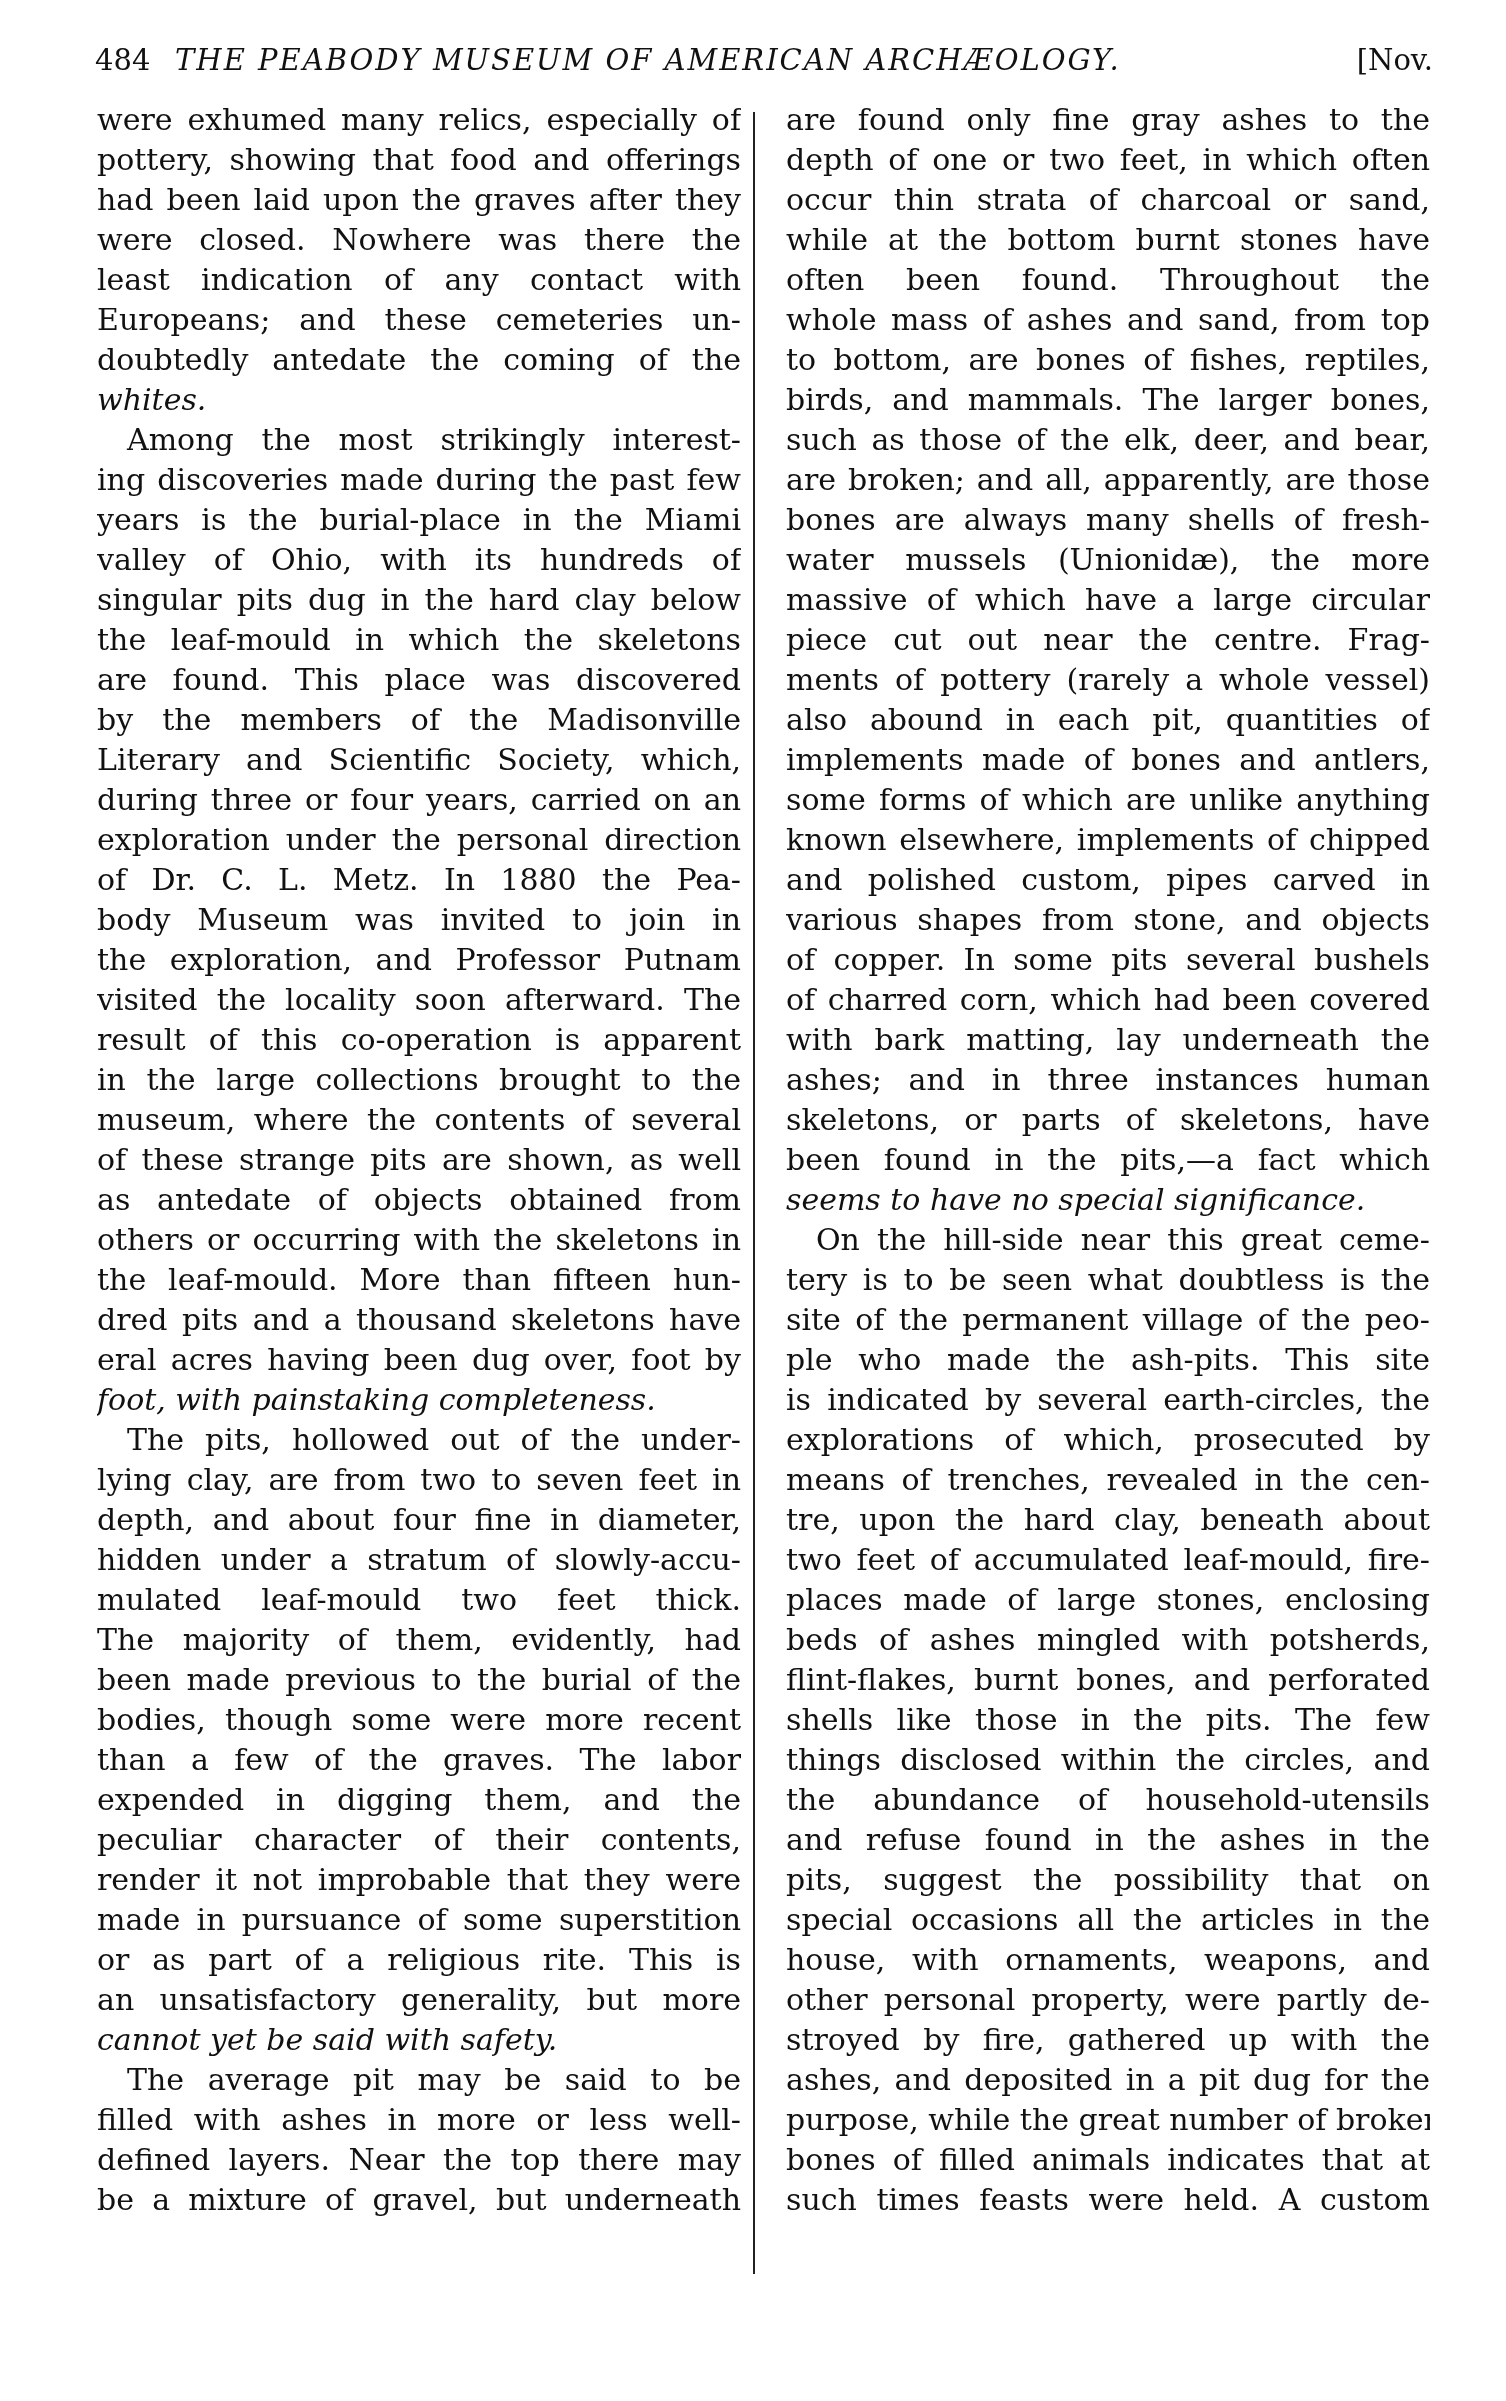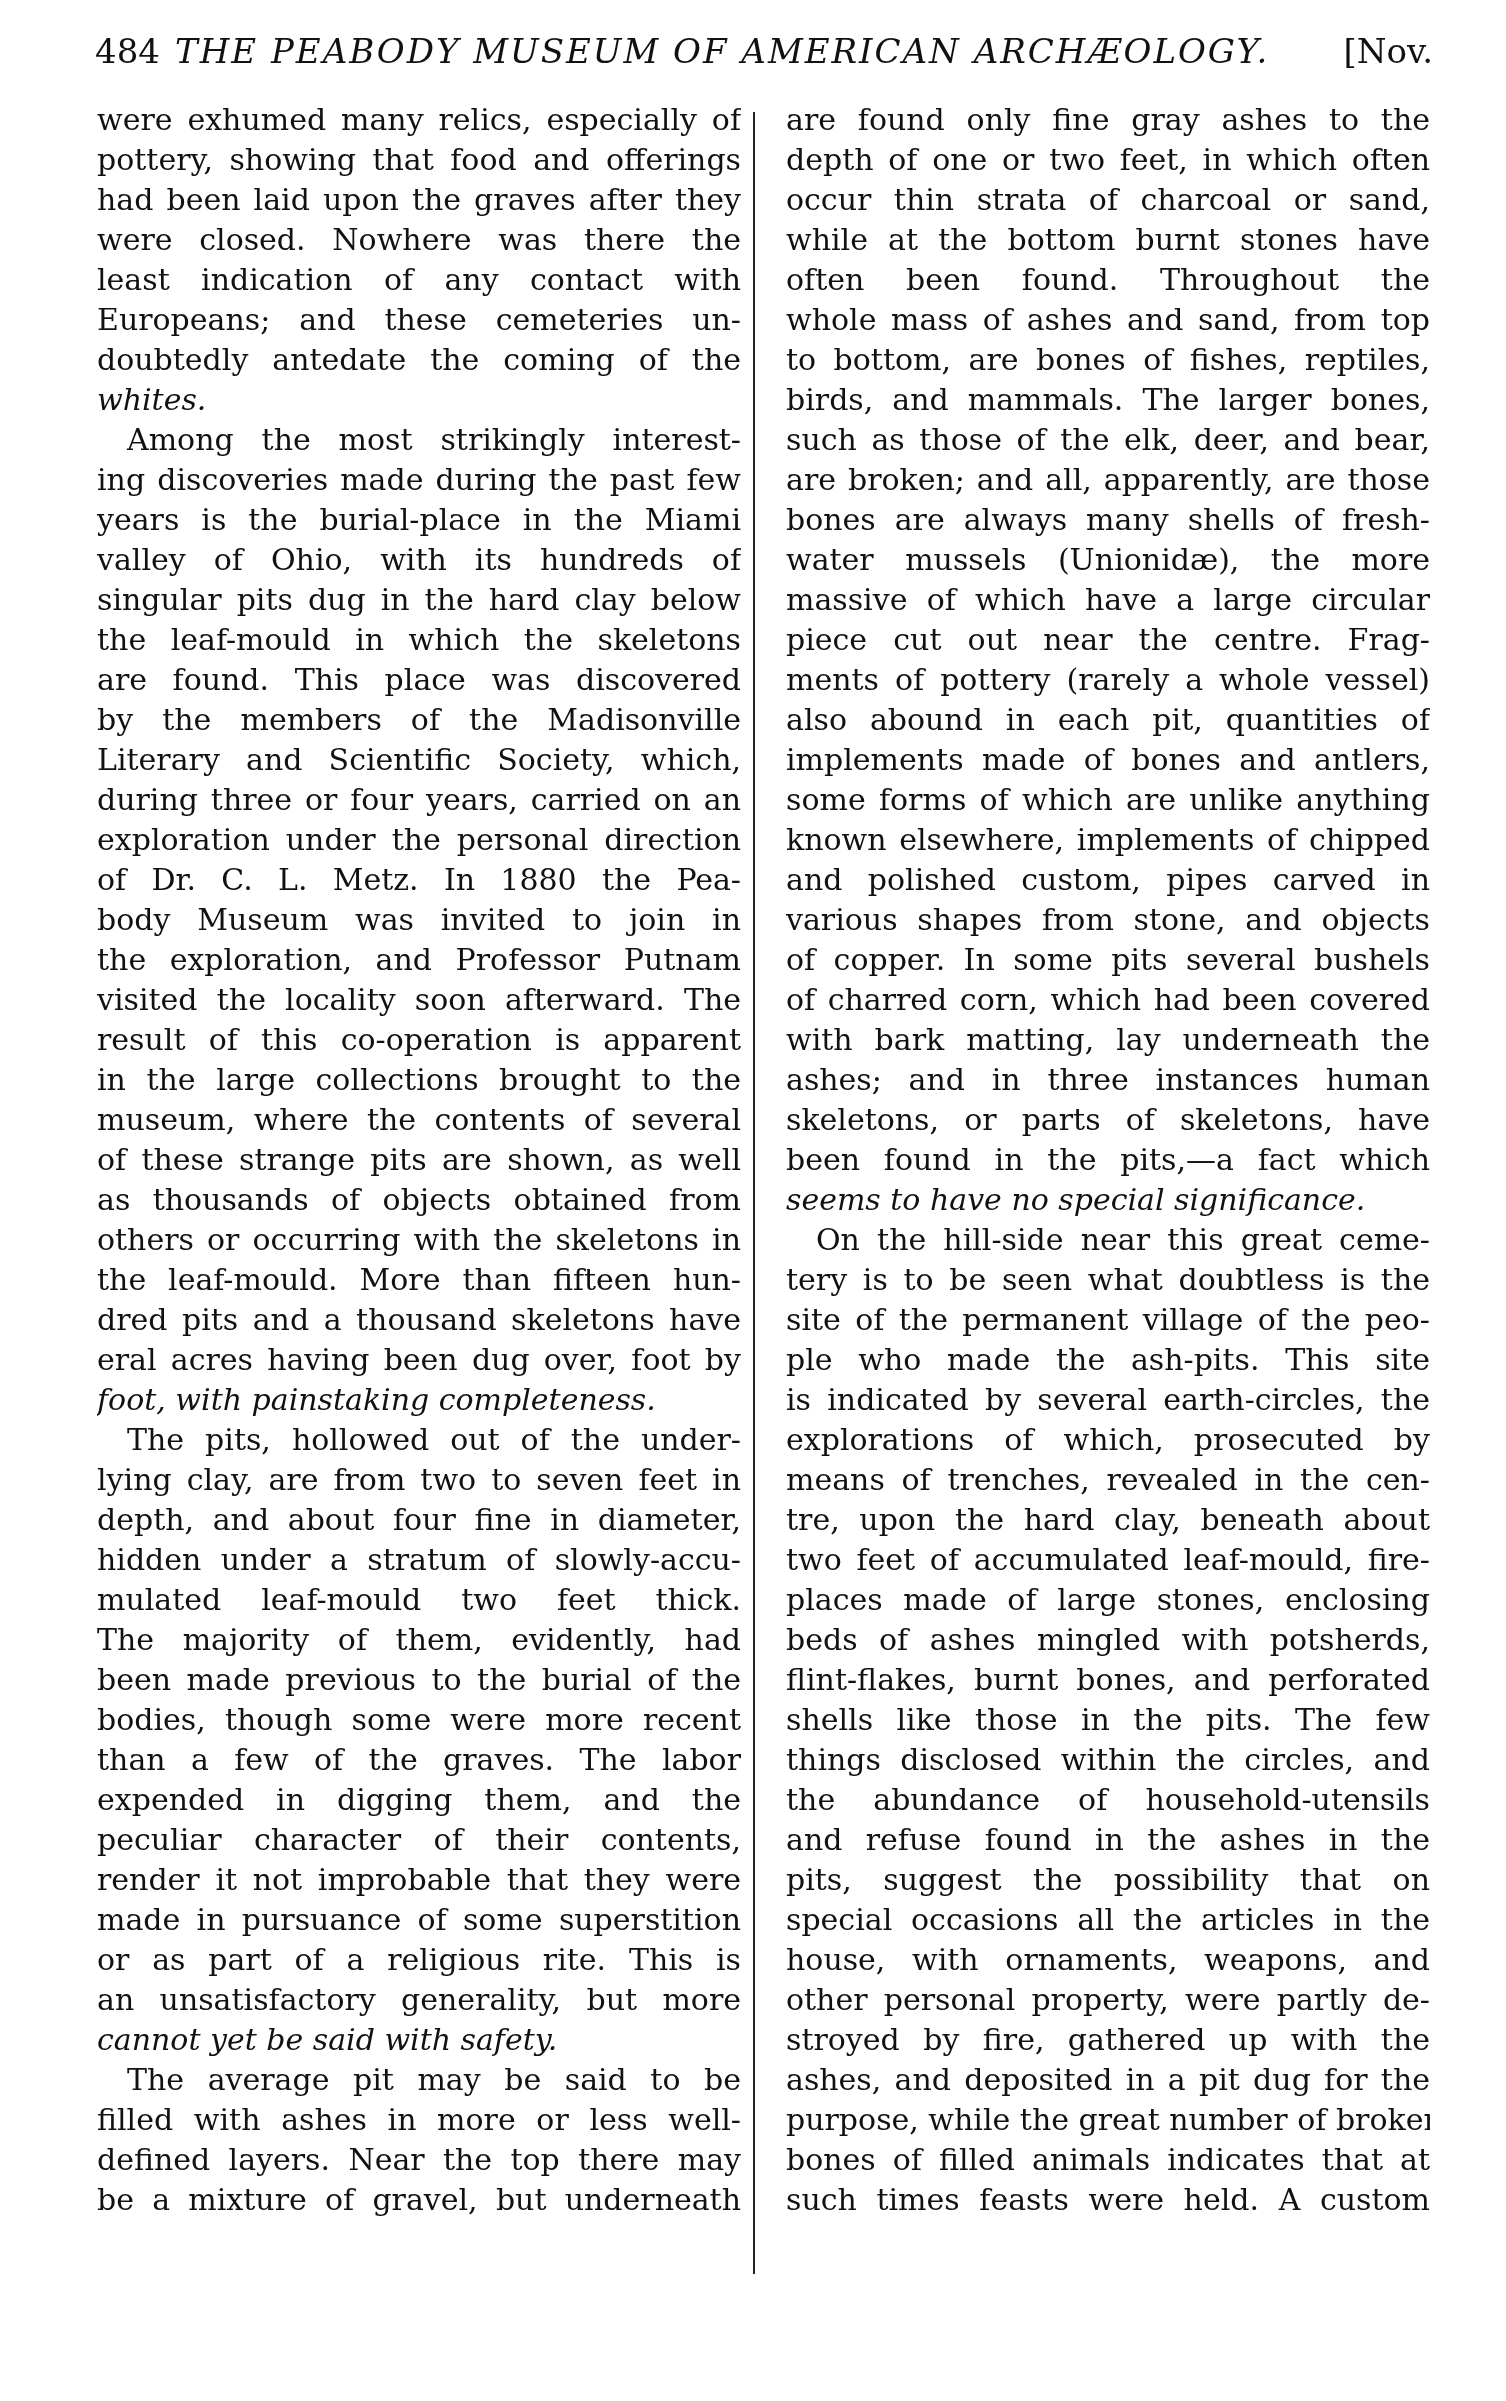--- a/index.html
+++ b/index.html
@@ -1,17 +1,17 @@
 <!DOCTYPE html>
 <html style="font-size:8px"><head>
 <meta charset="utf-8">
 <style>
   html,body{margin:0;padding:0;background:#ffffff;}
   body{width:1506px;height:2401px;position:relative;overflow:hidden;font-family:"DejaVu Serif","Liberation Serif",serif;color:#111;}
-  .header{position:absolute;top:29px;left:95px;width:1338px;height:45px;font-size:34px;line-height:45px;text-decoration:underline;}
+  .header{position:absolute;top:38px;left:95px;width:1338px;height:45px;font-size:29px;line-height:45px;text-decoration:underline;}
   .pageno{position:absolute;left:0;top:0;font-style:normal;}
   .runhead{position:absolute;left:80px;top:0;font-style:italic;letter-spacing:2px;}
   .month{position:absolute;right:0;top:0;}
   .col{position:absolute;top:100px;width:644px;}
   .col.left{left:97px;}
   .col.right{left:786px;}
   .line{height:40px;line-height:40px;font-size:30px;white-space:nowrap;text-align:justify;text-align-last:justify;overflow:hidden;}
   .line.last{text-align-last:left;font-style:italic;}
   .line.indent{padding-left:30px;}
   .divider{position:absolute;left:753px;top:112px;width:1.5px;height:2162px;background:#222;}
@@ -46,21 +46,21 @@
     <div class="line">during three or four years, carried on an</div>
     <div class="line">exploration under the personal direction</div>
     <div class="line">of Dr. C. L. Metz. In 1880 the Pea-</div>
     <div class="line">body Museum was invited to join in</div>
     <div class="line">the exploration, and Professor Putnam</div>
     <div class="line">visited the locality soon afterward. The</div>
     <div class="line">result of this co-operation is apparent</div>
     <div class="line">in the large collections brought to the</div>
     <div class="line">museum, where the contents of several</div>
     <div class="line">of these strange pits are shown, as well</div>
-    <div class="line">as thousands of objects obtained from</div>
+    <div class="line">as antedate of objects obtained from</div>
     <div class="line">others or occurring with the skeletons in</div>
     <div class="line">the leaf-mould. More than fifteen hun-</div>
     <div class="line">dred pits and a thousand skeletons have</div>
     <div class="line">eral acres having been dug over, foot by</div>
     <div class="line last">foot, with painstaking completeness.</div>
     <div class="line indent">The pits, hollowed out of the under-</div>
     <div class="line">lying clay, are from two to seven feet in</div>
     <div class="line">depth, and about four fine in diameter,</div>
     <div class="line">hidden under a stratum of slowly-accu-</div>
     <div class="line">mulated leaf-mould two feet thick.</div>

